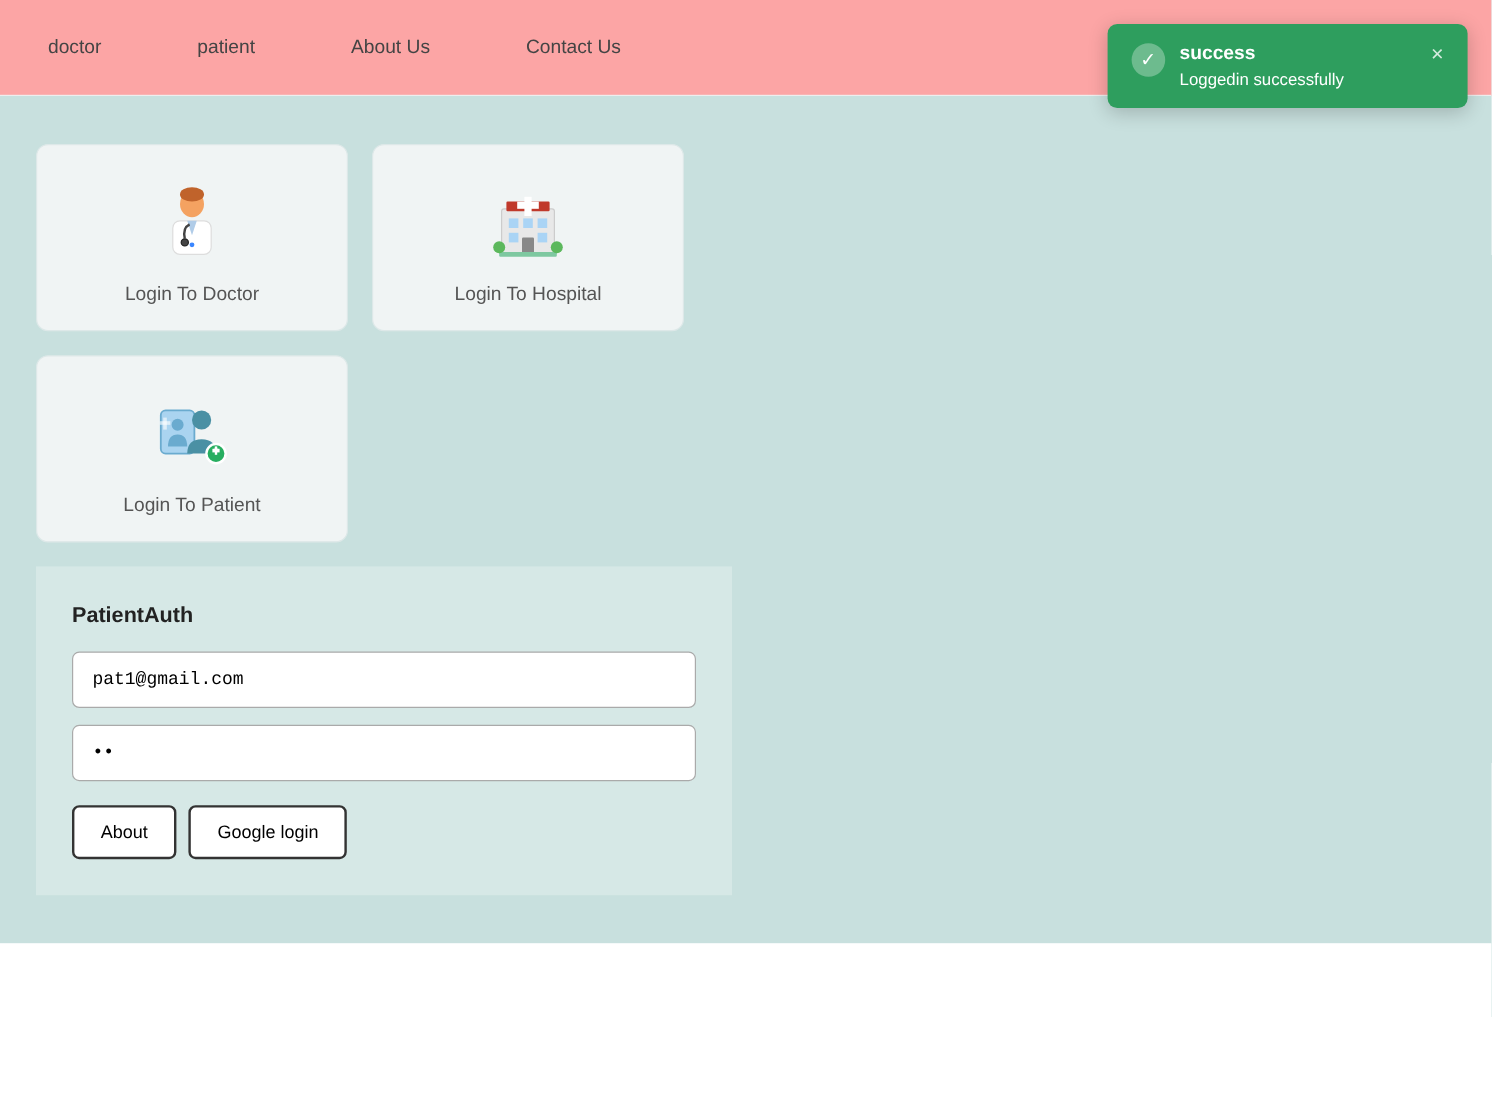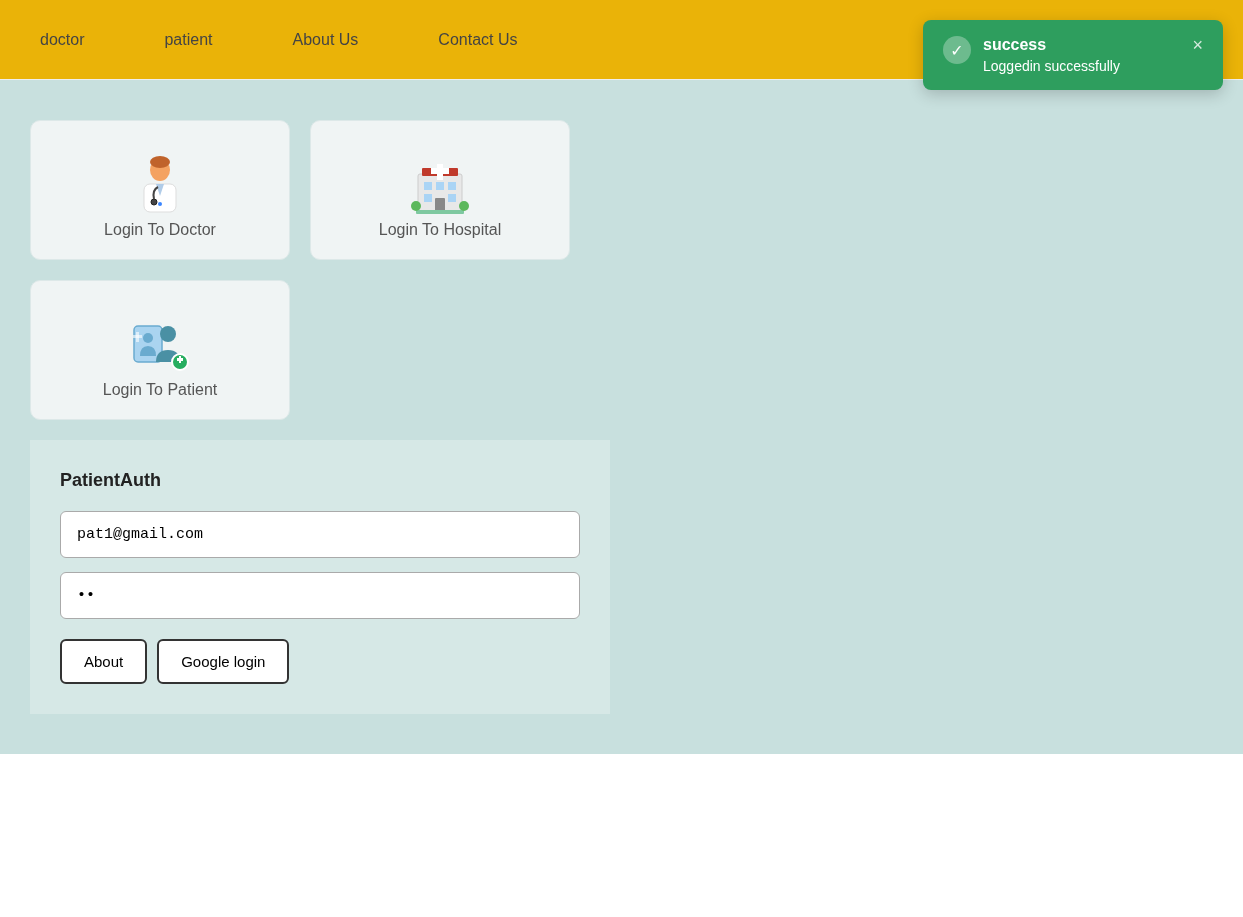--- a/index.html
+++ b/index.html
@@ -4,21 +4,21 @@
   <style>
     * { margin: 0; padding: 0; box-sizing: border-box; }
     body { font-family: Arial, sans-serif; background: #fff; width: 1243px; min-height: 917px; overflow-x: hidden; }
 
     
     .navbar {
       display: flex;
       align-items: center;
       padding: 10px 40px;
       height: 80px;
-      background: #eab308;
+      background: #fca5a5;
       border-bottom: 1px solid #eee;
     }
     .navbar-links {
       display: flex;
       gap: 80px;
       align-items: center;
     }
     .navbar-links a {
       text-decoration: none;
       color: #444;
@@ -84,20 +84,21 @@
       margin-bottom: 20px;
     }
 
     .login-card {
       background: #f0f4f4;
       border-radius: 10px;
       padding: 30px 32px 20px;
       display: flex;
       flex-direction: column;
       align-items: center;
+      gap: 16px;
       cursor: pointer;
       border: 1px solid #dde8e8;
       transition: box-shadow 0.2s;
     }
 
     .card-icon {
       width: 70px;
       height: 70px;
       display: flex;
       align-items: center;

